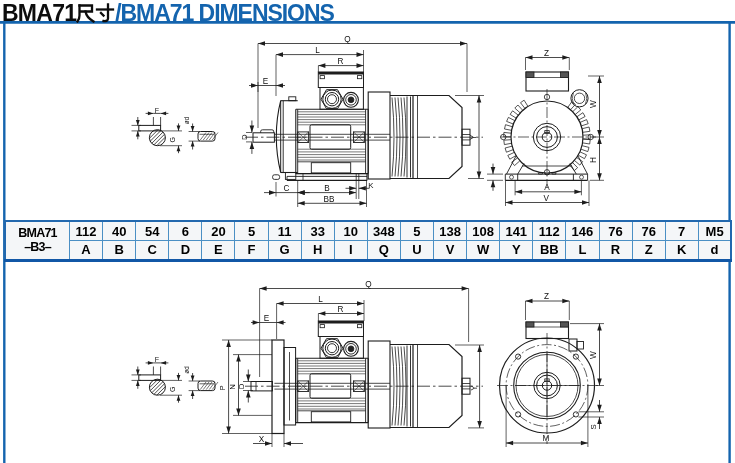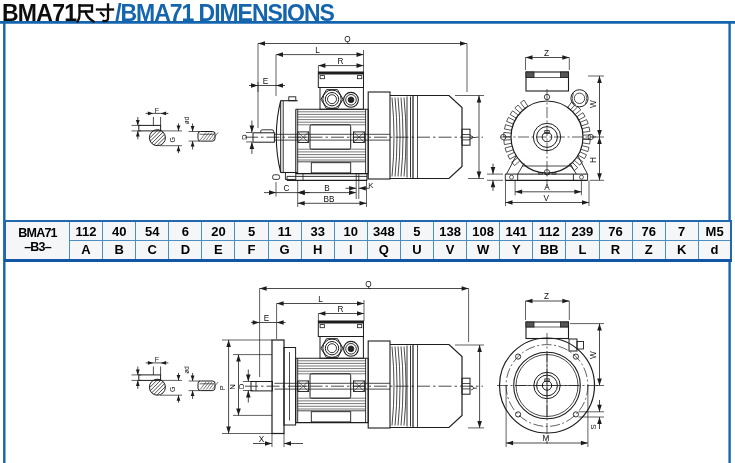--- a/index.html
+++ b/index.html
@@ -580,21 +580,21 @@
           <td>5</td>
           <td>11</td>
           <td>33</td>
           <td>10</td>
           <td>348</td>
           <td>5</td>
           <td>138</td>
           <td>108</td>
           <td>141</td>
           <td>112</td>
-          <td>239</td>
+          <td>146</td>
           <td>76</td>
           <td>76</td>
           <td>7</td>
           <td>M5</td>
         </tr>
 <tr class="r2">
           <td>A</td>
           <td>B</td>
           <td>C</td>
           <td>D</td>

